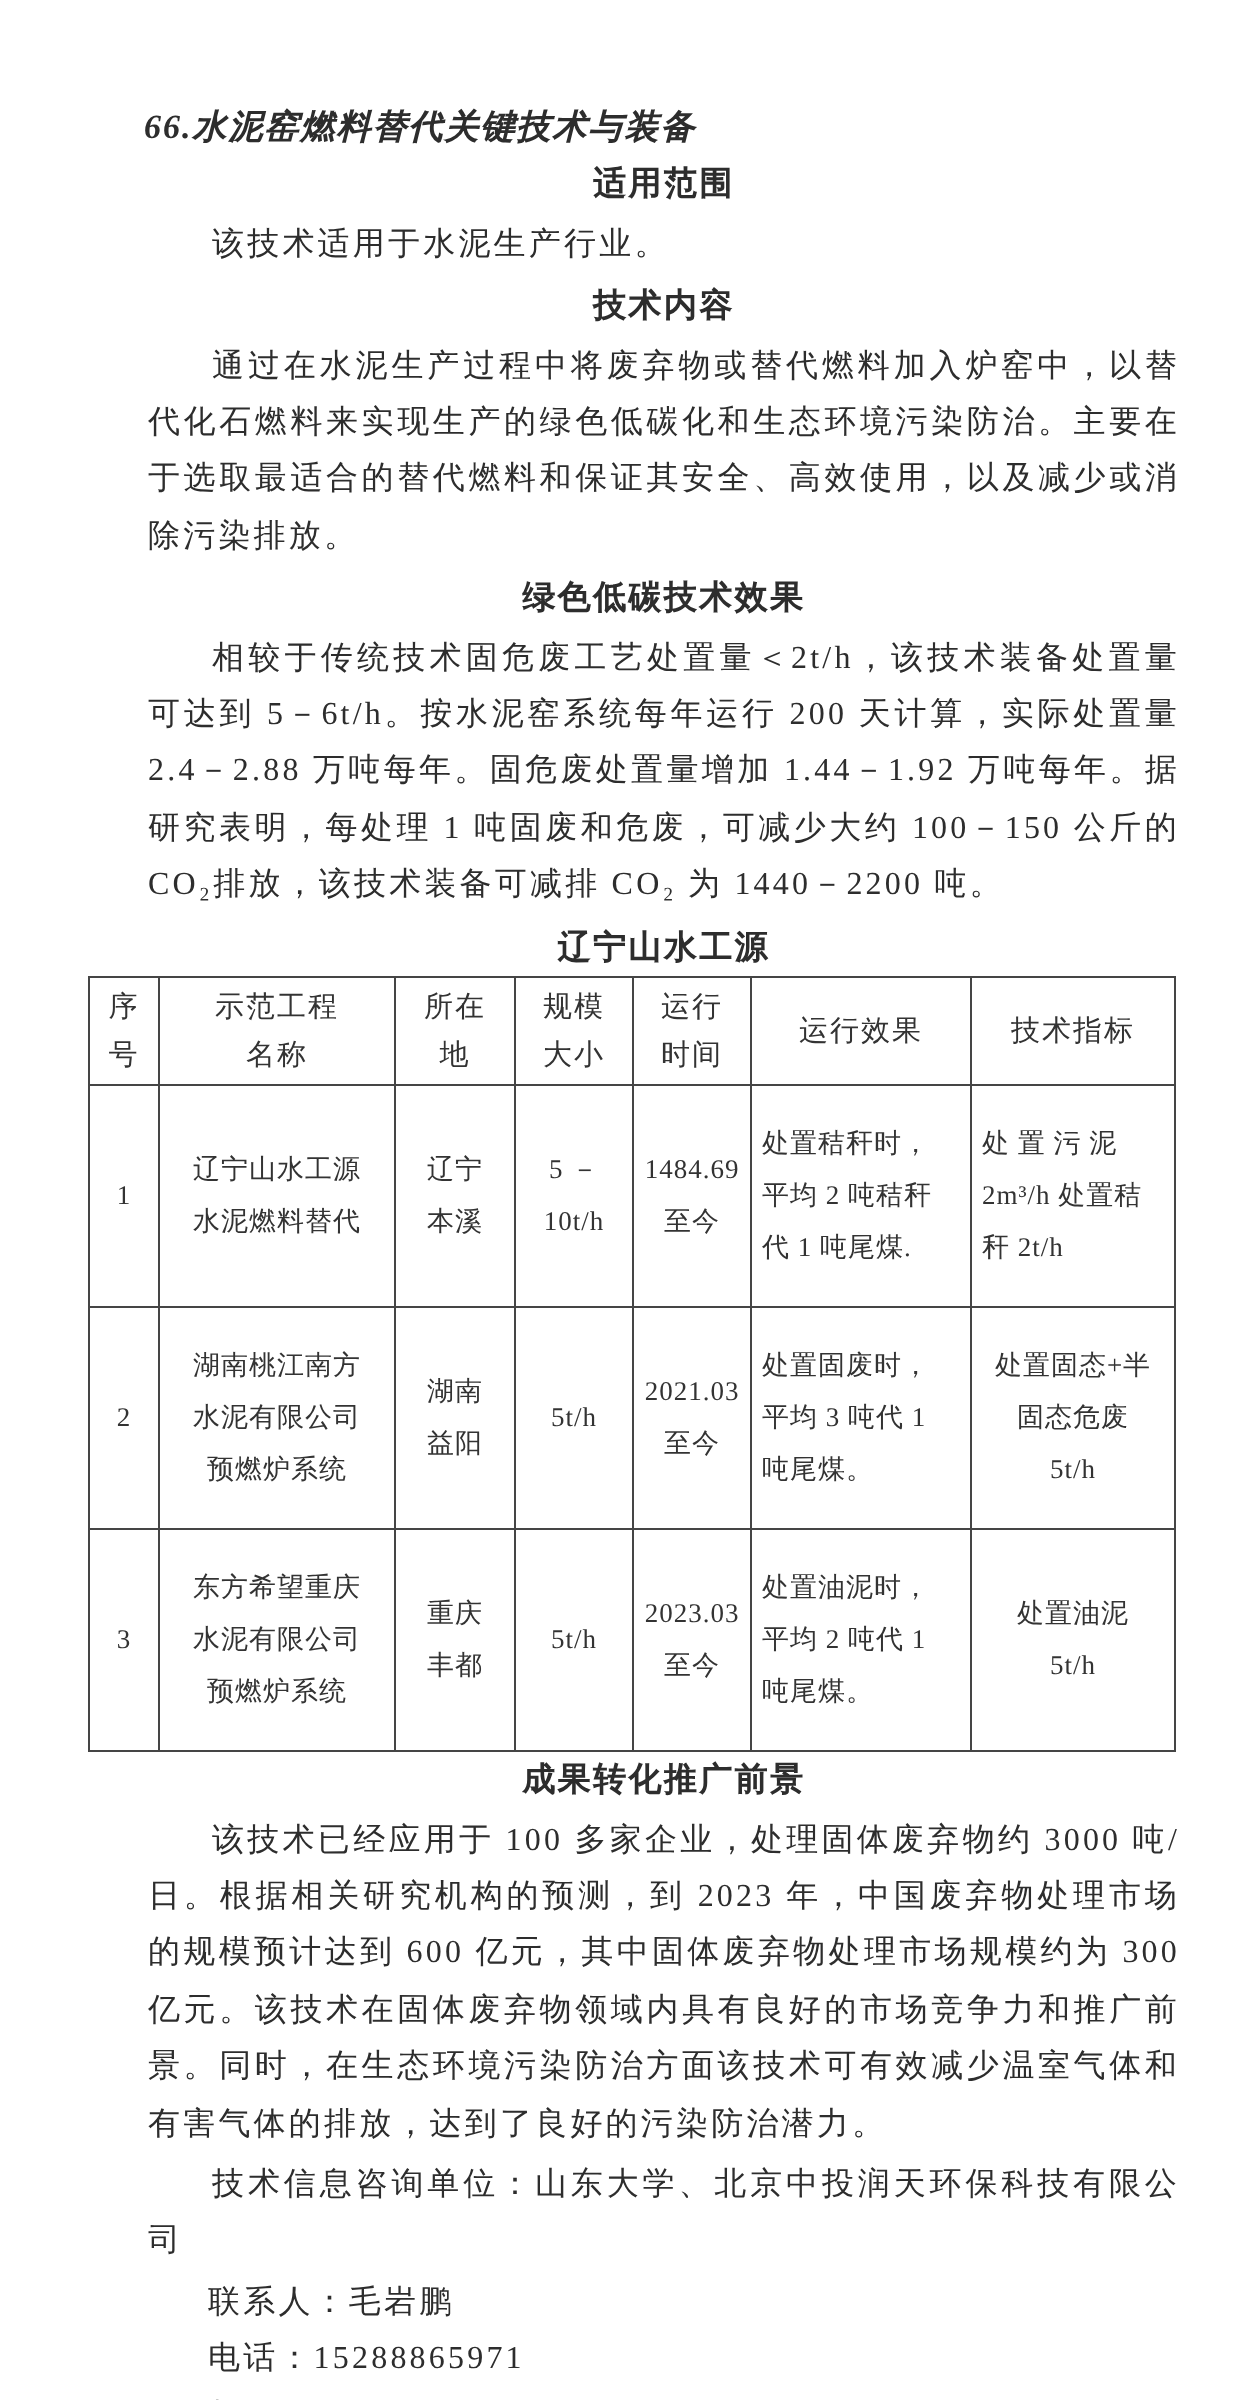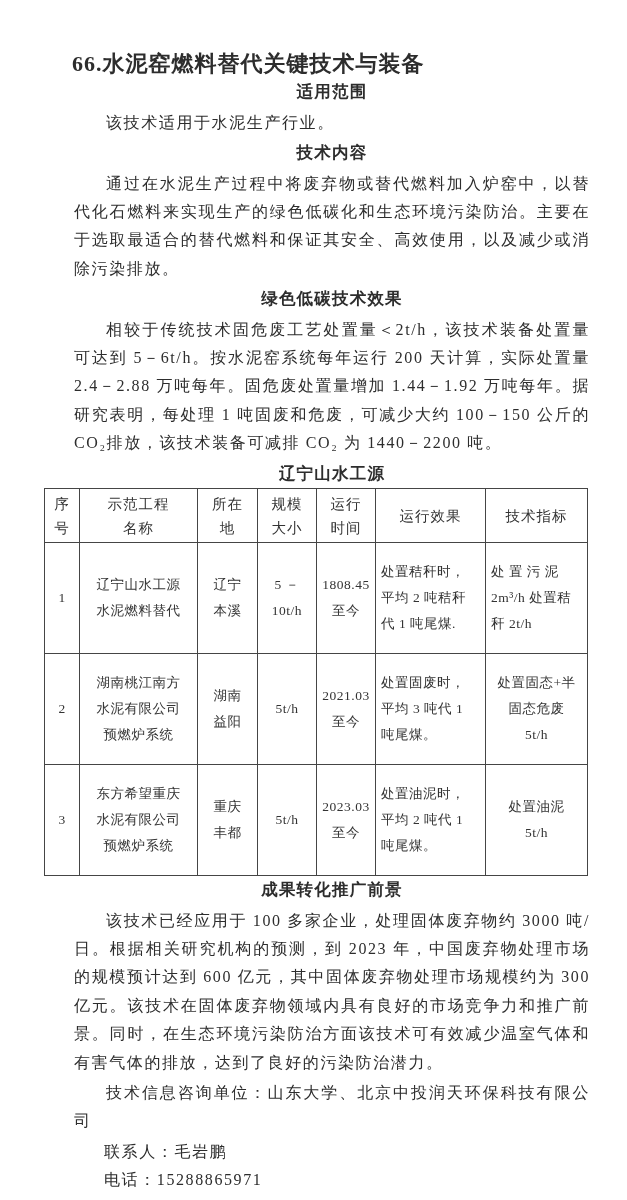--- a/index.html
+++ b/index.html
@@ -2,21 +2,21 @@
 <html><head>
 <meta charset="utf-8">
 <style>
   html,body{margin:0;padding:0;}
   body{
     width:627px;height:1200px;background:#ffffff;overflow:hidden;
     font-family:"Liberation Serif","DejaVu Serif",serif;
     color:#2d2d2d;
   }
   .page{box-sizing:border-box;width:627px;height:1200px;padding:50px 35px 0 72px;}
-  .doc-title{font-size:22px;font-weight:bold;line-height:28.4px;margin:0;letter-spacing:1px;}
+  .doc-title{font-size:17px;font-weight:bold;line-height:28.4px;margin:0;letter-spacing:1px;font-style:italic;}
   .sec{font-size:16.5px;font-weight:bold;line-height:28.4px;margin:0;letter-spacing:1.2px;text-align:center;}
   .body-p{font-size:16px;line-height:28.4px;margin:2px;text-indent:2em;text-align:justify;letter-spacing:1.6px;}
   .label-p{font-size:16px;line-height:28.4px;margin:0;text-indent:2em;letter-spacing:1.6px;}
   table.demo{border-collapse:collapse;table-layout:fixed;width:543px;margin-left:-28px;}
   .demo th,.demo td{border:1.5px solid #454545;box-sizing:border-box;}
   .demo th{
     font-family:"Liberation Sans","DejaVu Sans",sans-serif;
     font-size:14.5px;font-weight:normal;line-height:24px;
     white-space:pre-line;text-align:center;vertical-align:middle;
     height:54px;padding:1px 2px;letter-spacing:1px;color:#333;
@@ -74,21 +74,21 @@
     </thead>
     <tbody>
       <tr>
         <td>1</td>
         <td>辽宁山水工源
 水泥燃料替代</td>
         <td>辽宁
 本溪</td>
         <td>5 －
 10t/h</td>
-        <td>1808.45
+        <td>1484.69
 至今</td>
         <td class="cell-left">处置秸秆时，
 平均 2 吨秸秆
 代 1 吨尾煤.</td>
         <td class="cell-left">处 置 污 泥
 2m³/h 处置秸
 秆 2t/h</td>
       </tr>
       <tr>
         <td>2</td>

